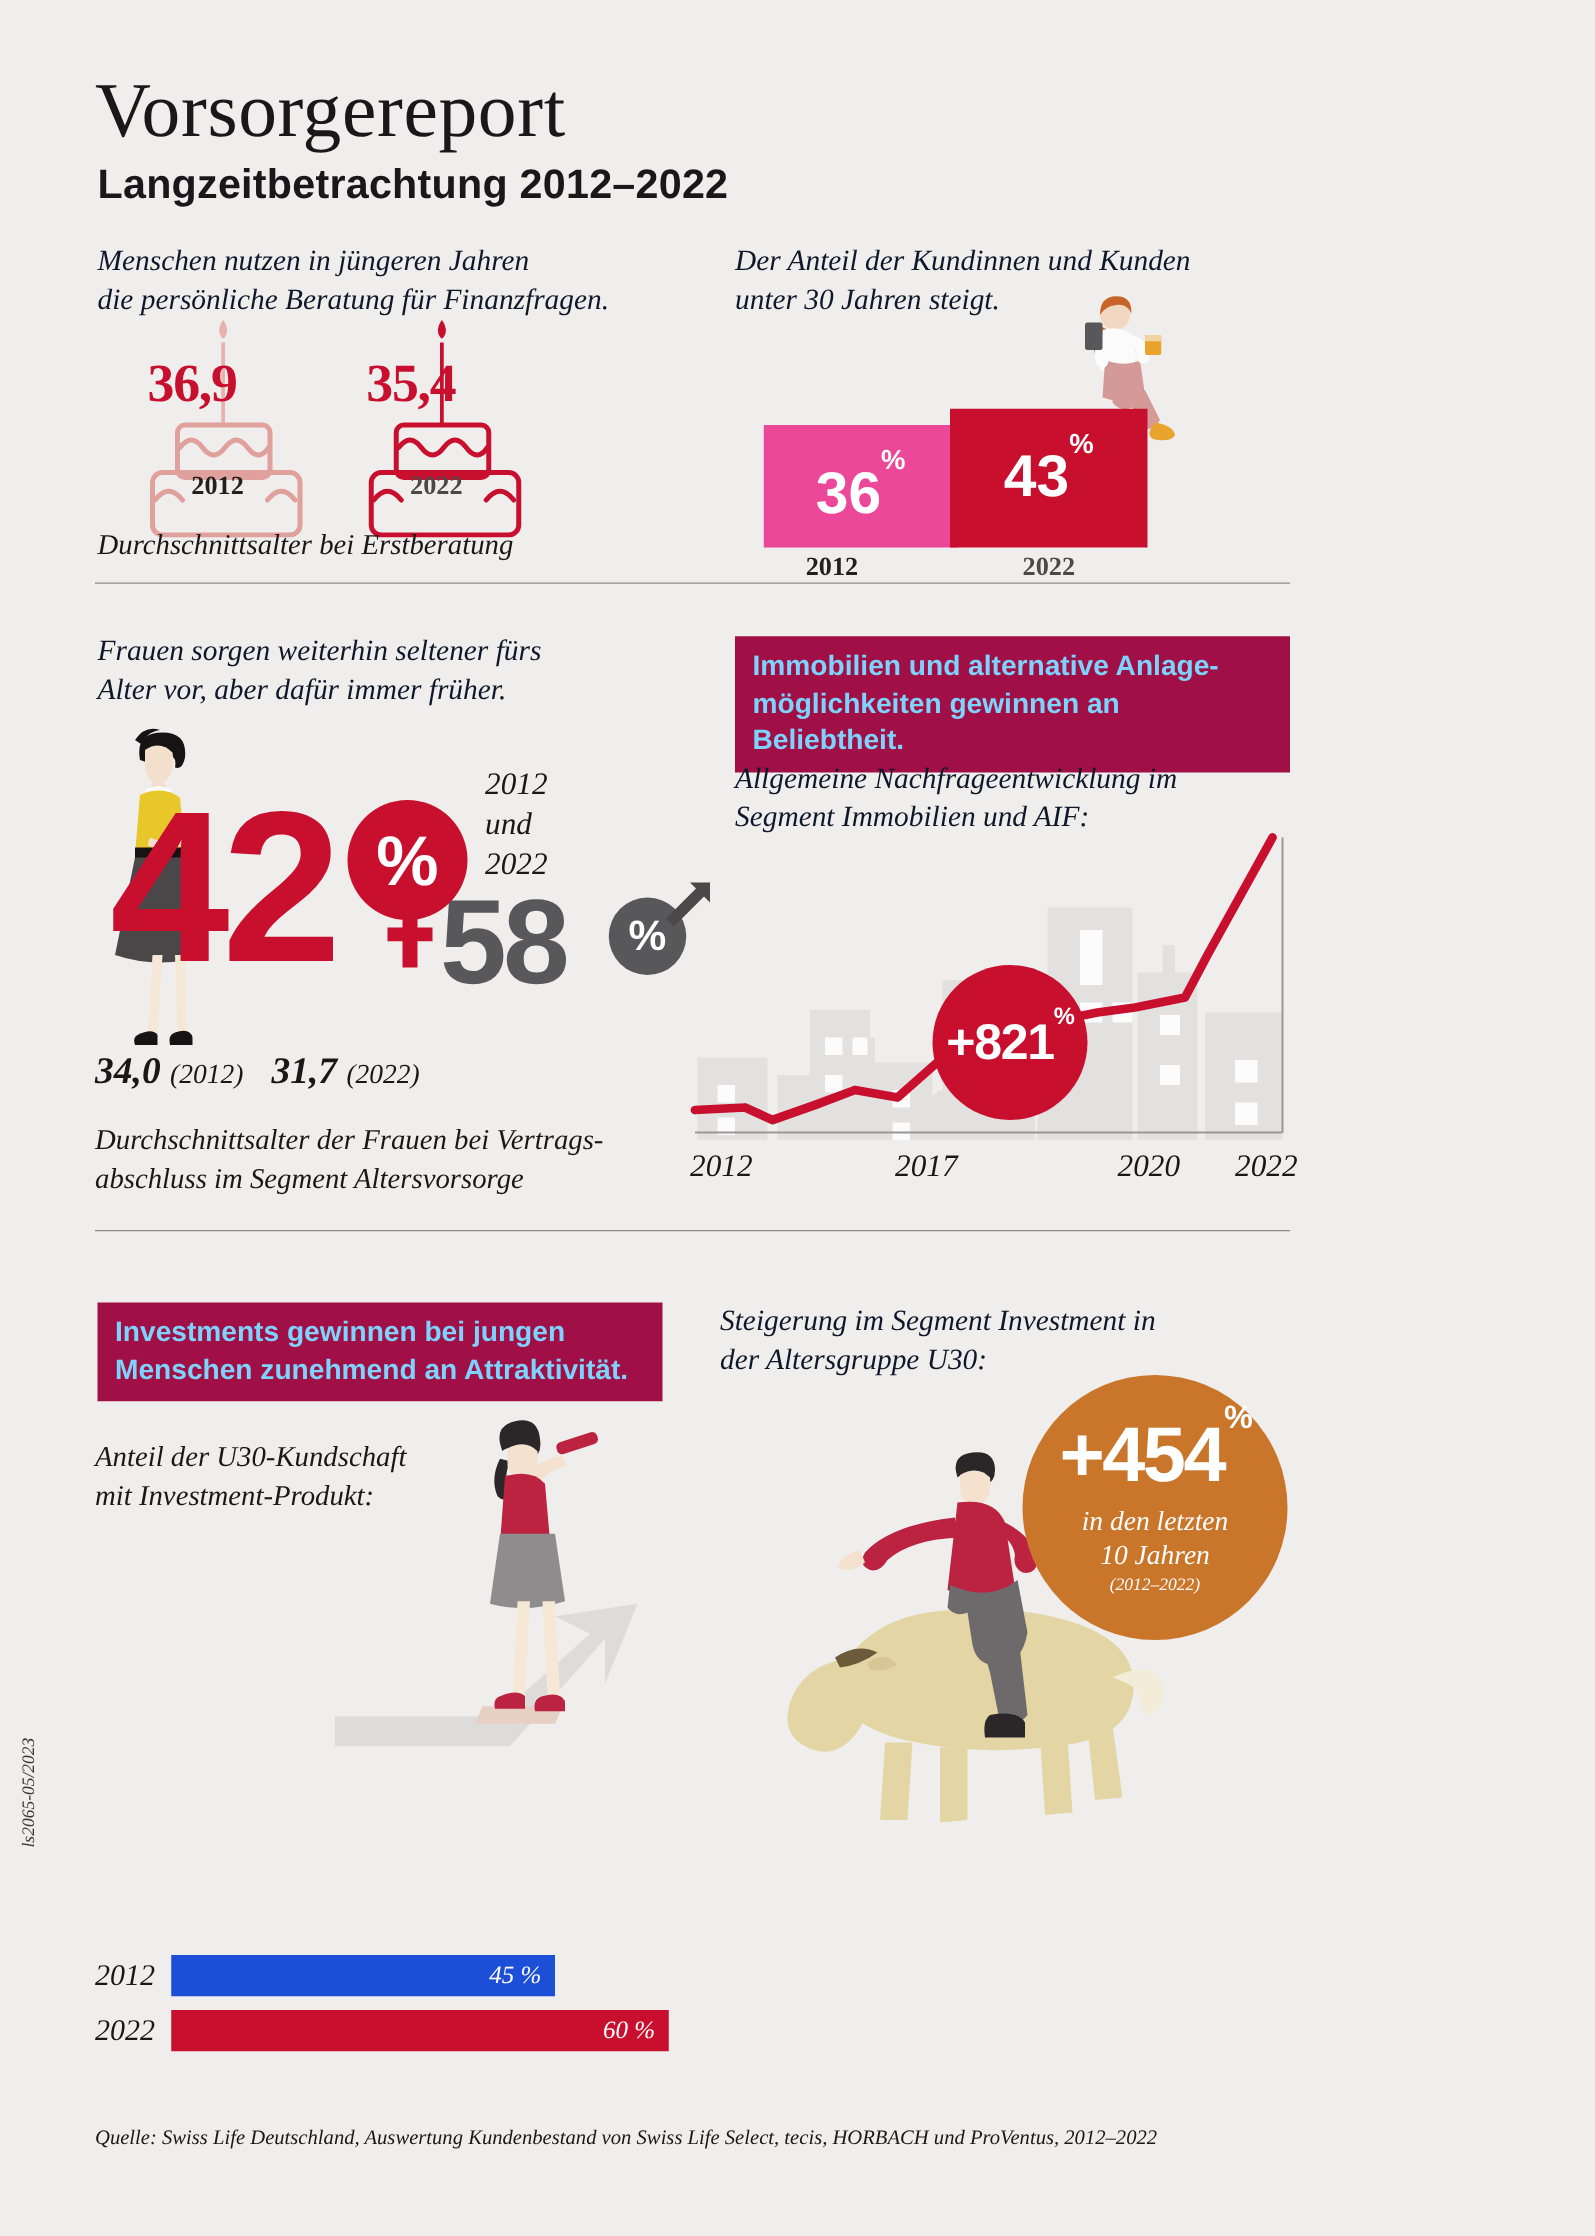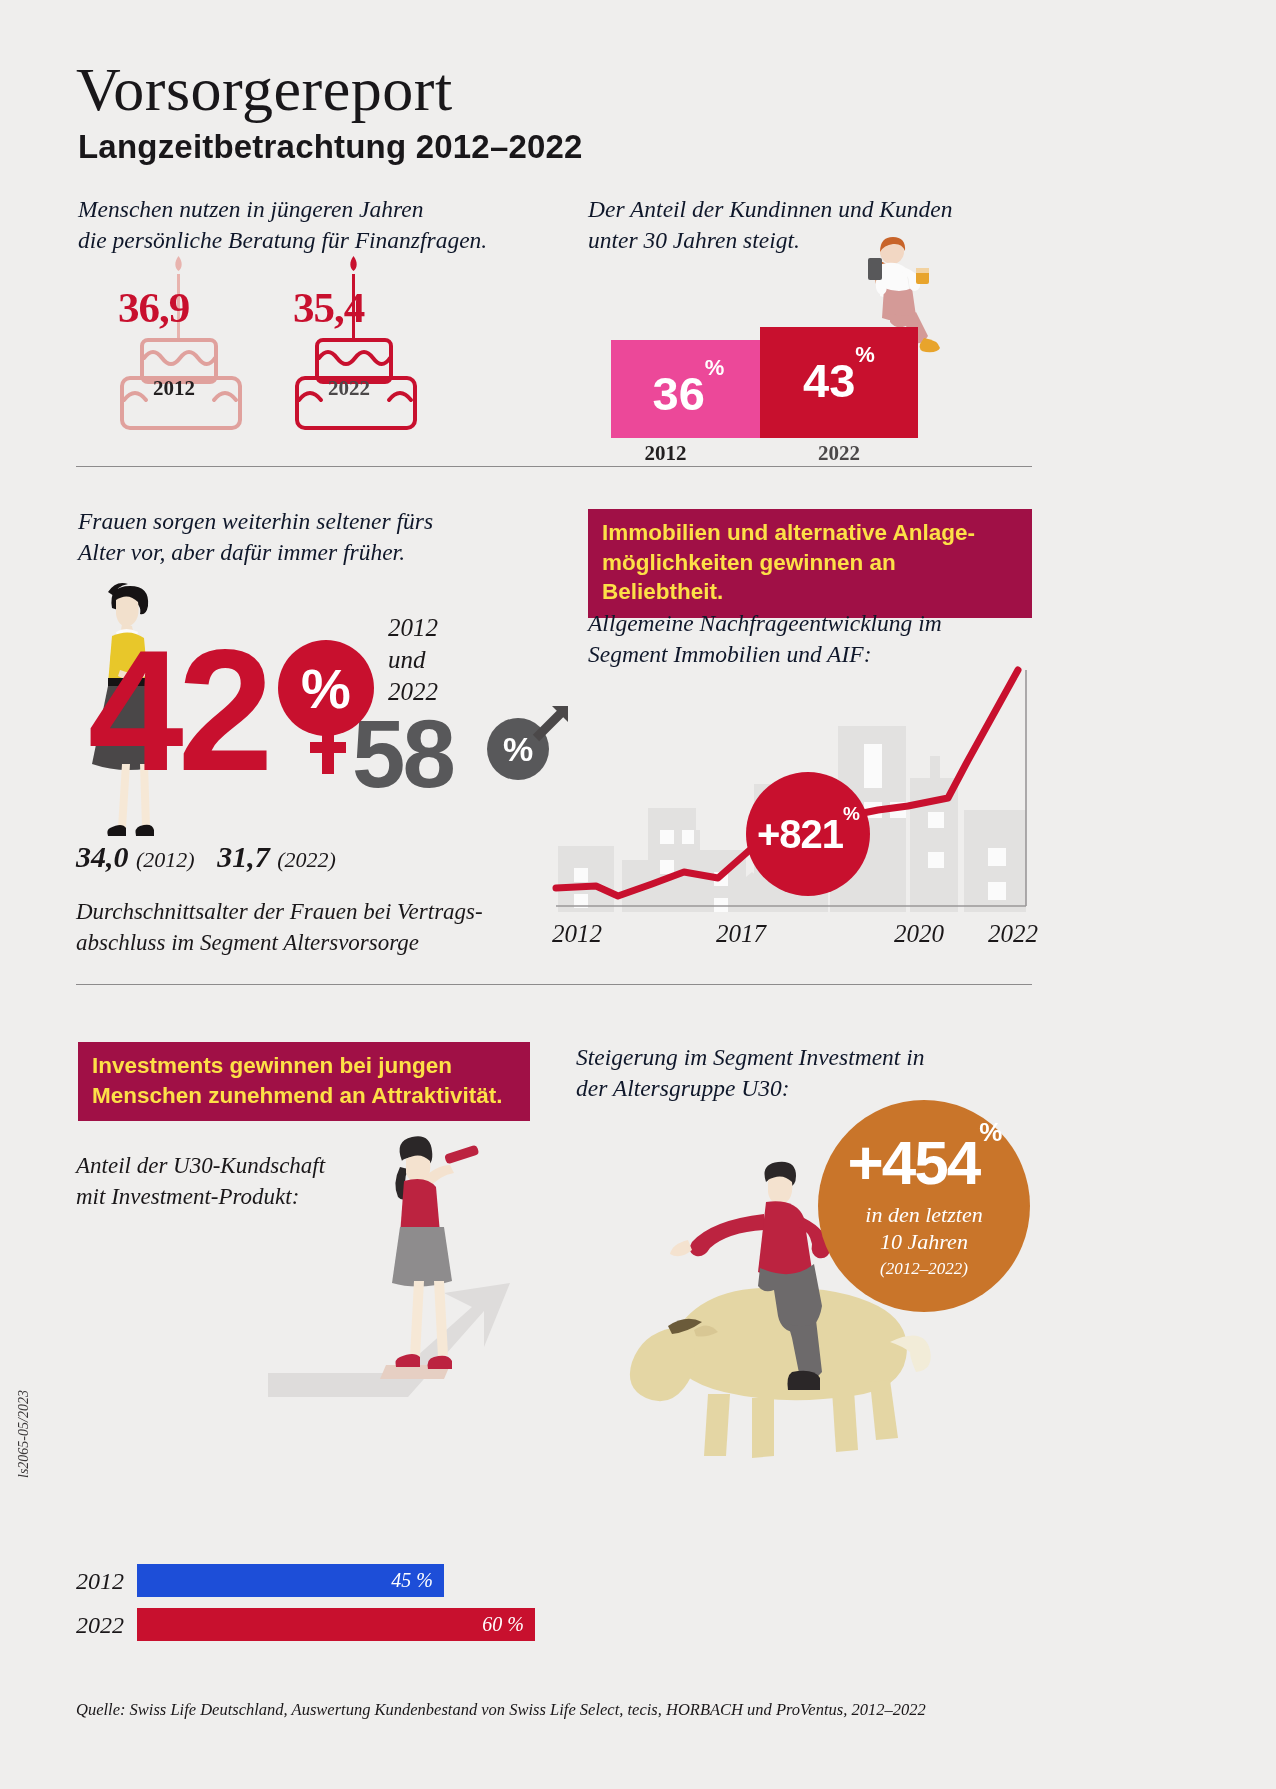--- a/index.html
+++ b/index.html
@@ -34,21 +34,21 @@
     font-style:italic;font-size:23px;line-height:1.35;color:#1a1719;
   }
 
   
   .rule{position:absolute;height:1px;background:#8d8b8c;}
 
   
   .banner{
     position:absolute;background:#a01046;
     font-family:"Liberation Sans",sans-serif;font-weight:bold;
-    color:#fde047;font-size:22.5px;line-height:1.32;
+    color:#7dd3fc;font-size:22.5px;line-height:1.32;
     padding:9px 14px 11px 14px;box-sizing:border-box;
   }
 
   
   .cakewrap{position:absolute;}
   .cakeval{
     position:absolute;font-family:"Liberation Serif",serif;
     font-weight:bold;font-size:43px;color:#c8102e;letter-spacing:-1px;
   }
   .cakeyear{
@@ -119,21 +119,21 @@
     font-family:"Liberation Sans",sans-serif;font-weight:bold;
     font-size:62px;line-height:1;letter-spacing:-2px;
   }
   .bigcircle .num sup{font-size:26px;position:relative;top:-22px;}
   .bigcircle .sub1{
     font-family:"Liberation Serif",serif;font-style:italic;
     font-size:22px;line-height:1.22;margin-top:8px;
   }
   .bigcircle .sub2{
     font-family:"Liberation Serif",serif;font-style:italic;
-    font-size:17px;line-height:1.2;margin-top:3px;
+    font-size:14px;line-height:1.2;margin-top:3px;
   }
 
   .c821{
     position:absolute;left:746px;top:772px;width:124px;height:124px;
     border-radius:50%;background:#c8102e;color:#fff;
     display:flex;align-items:center;justify-content:center;z-index:6;
   }
   .c821 .t{
     font-family:"Liberation Sans",sans-serif;font-weight:bold;
     font-size:40px;letter-spacing:-1px;
@@ -193,20 +193,21 @@
       <rect x="69" y="24" width="3" height="66" fill="#c8102e"></rect>
       <rect x="34" y="90" width="74" height="42" rx="6" fill="none" stroke="#c8102e" stroke-width="4"></rect>
       <path d="M36 108 q9 -12 18 0 q9 12 18 0 q9 -12 18 0 q9 12 17 0" fill="none" stroke="#c8102e" stroke-width="4" stroke-linecap="round"></path>
       <rect x="14" y="128" width="118" height="50" rx="8" fill="none" stroke="#c8102e" stroke-width="4"></rect>
       <path d="M16 150 q11 -14 22 0 M106 150 q11 -14 22 0" fill="none" stroke="#c8102e" stroke-width="4" stroke-linecap="round"></path>
     </svg>
     <div class="cakeval" style="left:10px;top:33px;">35,4</div>
     <div class="cakeyear" style="left:45px;top:126px;color:#4b4849;">2022</div>
   </div>
 
+  <div class="caption" style="position:absolute;left:78px;top:420px;width:420px;">Durchschnittsalter bei Erstberatung</div>
 
   <div class="lede" style="position:absolute;left:588px;top:194px;width:430px;">
     <div>Der Anteil der Kundinnen und Kunden</div>
     <div>unter 30 Jahren steigt.</div>
   </div>
 
   <svg style="position:absolute;left:840px;top:230px;" width="145" height="145" viewBox="0 0 145 145">
 
     <path d="M38 30 q-6 16 0 30 q4 8 11 6 l2 -30 z" fill="#c8642a"></path>
 

